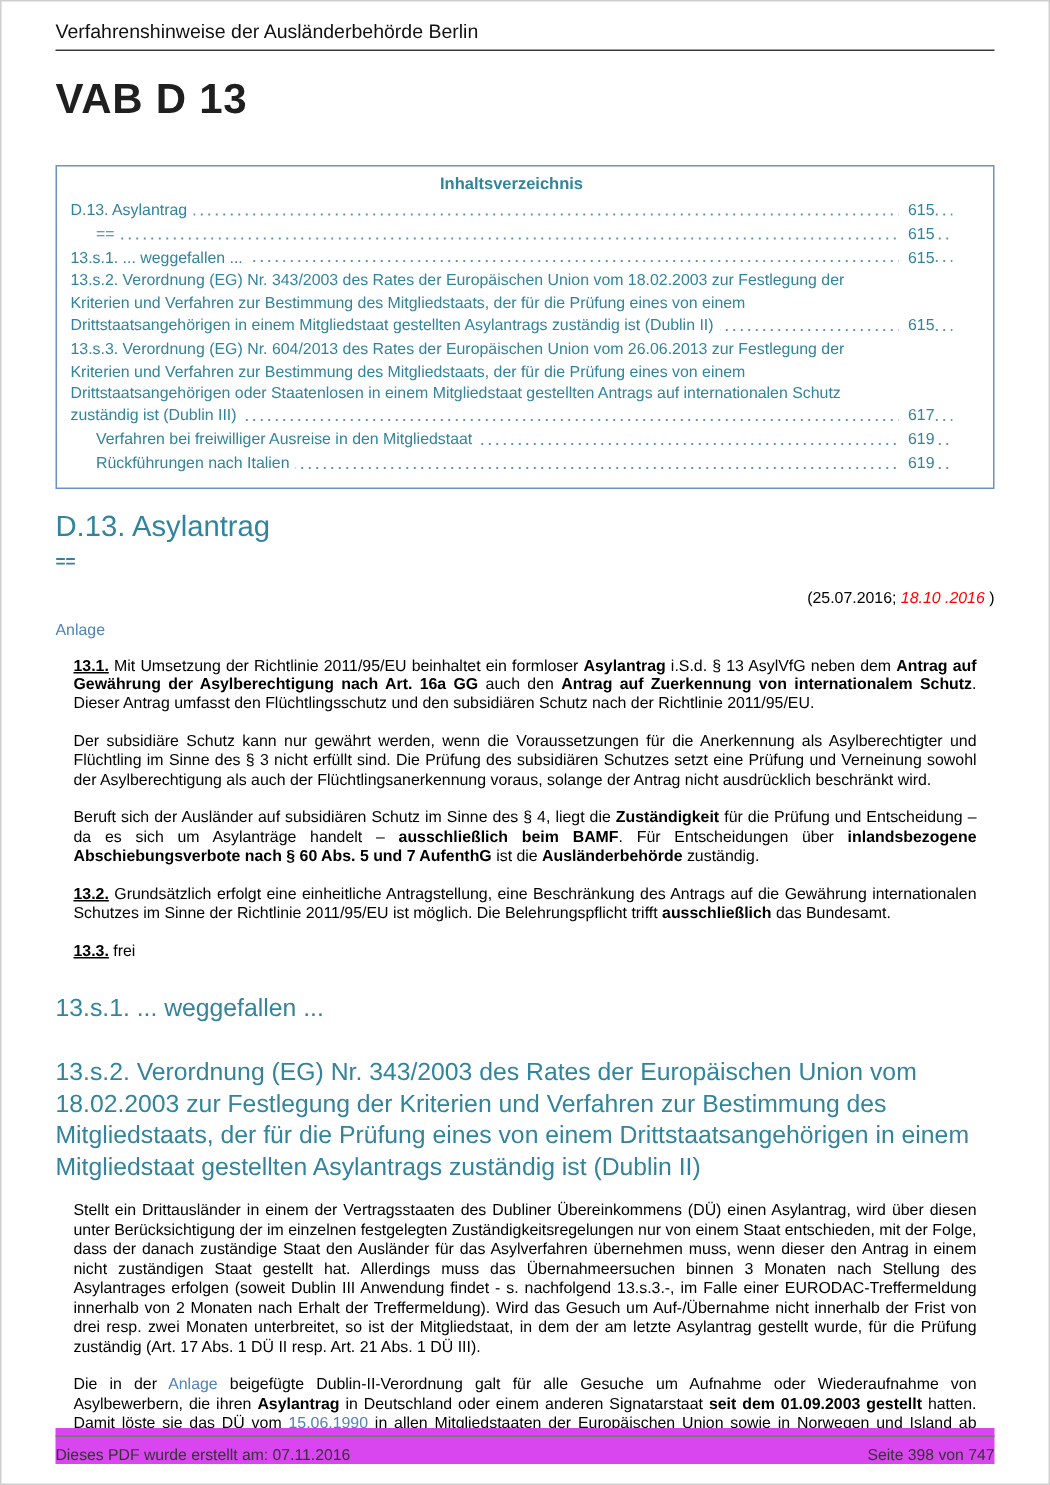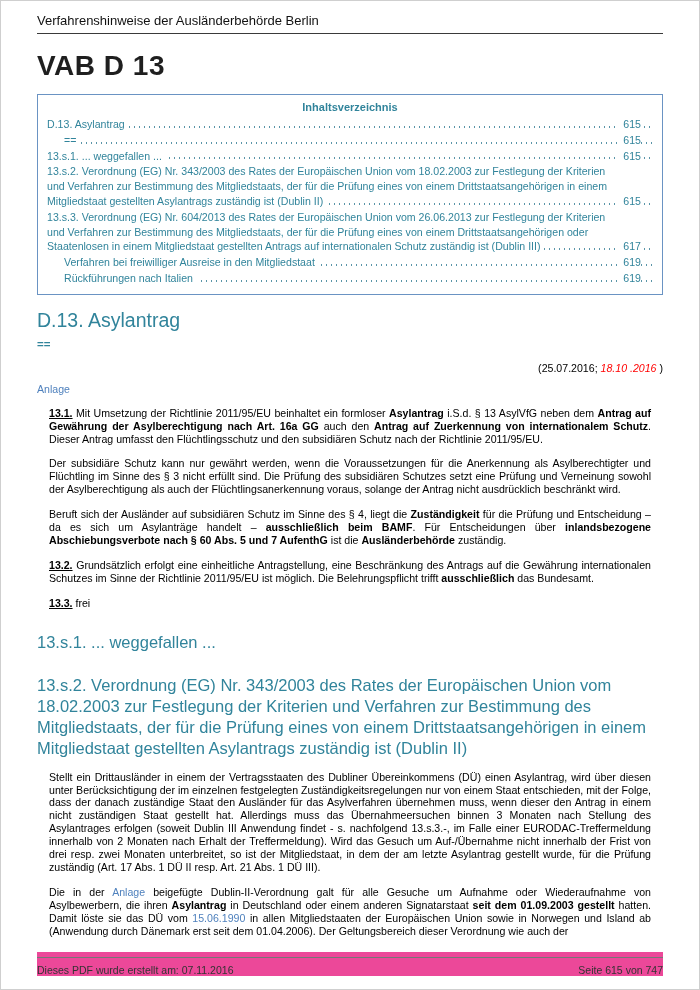--- a/index.html
+++ b/index.html
@@ -4,21 +4,21 @@
 <style>
   html,body{margin:0;padding:0;background:#e9e9e9;}
   body{font-family:"Liberation Sans","DejaVu Sans",sans-serif;}
   .page{width:700px;height:990px;margin:0 auto;position:relative;box-sizing:border-box;
         padding:12px 36px 0 36px;overflow:hidden;background:#fff;border:1px solid #cfcfcf;}
   
   .doc-header{border-bottom:1.5px solid #3a3a3a;}
   .doc-header-text{font-size:13px;color:#111;padding-bottom:5px;}
   .doc-title{font-size:28px;font-weight:700;color:#1f1f1f;margin:16px 0 0 0;letter-spacing:.5px;}
   
-  .toc-box{border:1px solid #6a93c3;margin-top:12px;padding:5px 9px 7px 9px;}
+  .toc-box{border:1px solid #6a93c3;margin-top:28px;padding:5px 27px 7px 9px;}
   .toc-title{text-align:center;color:#31849b;font-weight:700;font-size:11px;margin:1px 0 4px 0;}
   .toc-row{position:relative;font-size:10.6px;line-height:14.8px;color:#31849b;
            padding-right:30px;margin:1px 0;cursor:pointer;
            background-image:radial-gradient(circle,#5a95a8 .8px,transparent 1px);
            background-size:5px 4px;background-repeat:repeat-x;
            background-position:0 calc(100% - 3px);}
   .toc-row.indent{margin-left:17px;}
   .toc-label{background:#fff;padding-right:4px;position:relative;}
   .toc-page{position:absolute;right:12px;bottom:0;background:#fff;padding-left:6px;line-height:14.8px;}
   
@@ -28,21 +28,21 @@
   .blk-dateline{font-size:10.6px;margin:12px 0 0 0;color:#000;text-align:right;}
   .blk-linkline{font-size:10.6px;margin:9px 0 9px 0;}
   .blk-p{font-size:10.6px;line-height:12.9px;text-align:justify;color:#000;margin:12px;}
   .blk-pspace{margin-top:12px;}
   .blk-h2{color:#31849b;font-size:16.5px;font-weight:400;line-height:21px;margin:22px 0 7px 0;}
   .seg-bold{font-weight:700;}
   .seg-boldu{font-weight:700;text-decoration:underline;}
   .seg-link{color:#4f81bd;cursor:pointer;}
   .seg-red{color:#f00;font-style:italic;}
   
-  .footer{position:absolute;left:36px;right:36px;bottom:13px;background:#ec4899;padding-top:5px;}
+  .footer{position:absolute;left:36px;right:36px;bottom:13px;background:#d946ef;padding-top:5px;}
   .footer-rule{border-top:1px solid #777;margin-bottom:6px;}
   .footer-row{display:flex;justify-content:space-between;font-size:10.5px;color:#333;}
 </style>
 </head>
 <body>
 
 <div class="page">
 
   <div class="doc-header">
     <div class="doc-header-text">Verfahrenshinweise der Ausländerbehörde Berlin</div>
@@ -76,17 +76,17 @@
       <div class="blk-h2"><span>13.s.1. ... weggefallen ...</span></div>
       <div class="blk-h2"><span>13.s.2. Verordnung (EG) Nr. 343/2003 des Rates der Europäischen Union vom 18.02.2003 zur Festlegung der Kriterien und Verfahren zur Bestimmung des Mitgliedstaats, der für die Prüfung eines von einem Drittstaatsangehörigen in einem Mitgliedstaat gestellten Asylantrags zuständig ist (Dublin II)</span></div>
       <div class="blk-p"><span>Stellt ein Drittausländer in einem der Vertragsstaaten des Dubliner Übereinkommens (DÜ) einen Asylantrag, wird über diesen unter Berücksichtigung der im einzelnen festgelegten Zuständigkeitsregelungen nur von einem Staat entschieden, mit der Folge, dass der danach zuständige Staat den Ausländer für das Asylverfahren übernehmen muss, wenn dieser den Antrag in einem nicht zuständigen Staat gestellt hat. Allerdings muss das Übernahmeersuchen binnen 3 Monaten nach Stellung des Asylantrages erfolgen (soweit Dublin III Anwendung findet - s. nachfolgend 13.s.3.-, im Falle einer EURODAC-Treffermeldung innerhalb von 2 Monaten nach Erhalt der Treffermeldung). Wird das Gesuch um Auf-/Übernahme nicht innerhalb der Frist von drei resp. zwei Monaten unterbreitet, so ist der Mitgliedstaat, in dem der am letzte Asylantrag gestellt wurde, für die Prüfung zuständig (Art. 17 Abs. 1 DÜ II resp. Art. 21 Abs. 1 DÜ III).</span></div>
       <div class="blk-p"><span>Die in der </span><span class="seg-link">Anlage</span><span> beigefügte Dublin-II-Verordnung galt für alle Gesuche um Aufnahme oder Wiederaufnahme von Asylbewerbern, die ihren </span><span class="seg-bold">Asylantrag</span><span> in Deutschland oder einem anderen Signatarstaat </span><span class="seg-bold">seit dem 01.09.2003 gestellt</span><span> hatten. Damit löste sie das DÜ vom </span><span class="seg-link">15.06.1990</span><span> in allen Mitgliedstaaten der Europäischen Union sowie in Norwegen und Island ab (Anwendung durch Dänemark erst seit dem 01.04.2006). Der Geltungsbereich dieser Verordnung wie auch der</span></div>
     </div>
 
   <div class="footer">
     <div class="footer-rule"></div>
     <div class="footer-row">
       <span>Dieses PDF wurde erstellt am: 07.11.2016</span>
-      <span>Seite 615 von 747</span>
+      <span>Seite 398 von 747</span>
     </div>
   </div>
 
 </div>
 
 </body></html>

